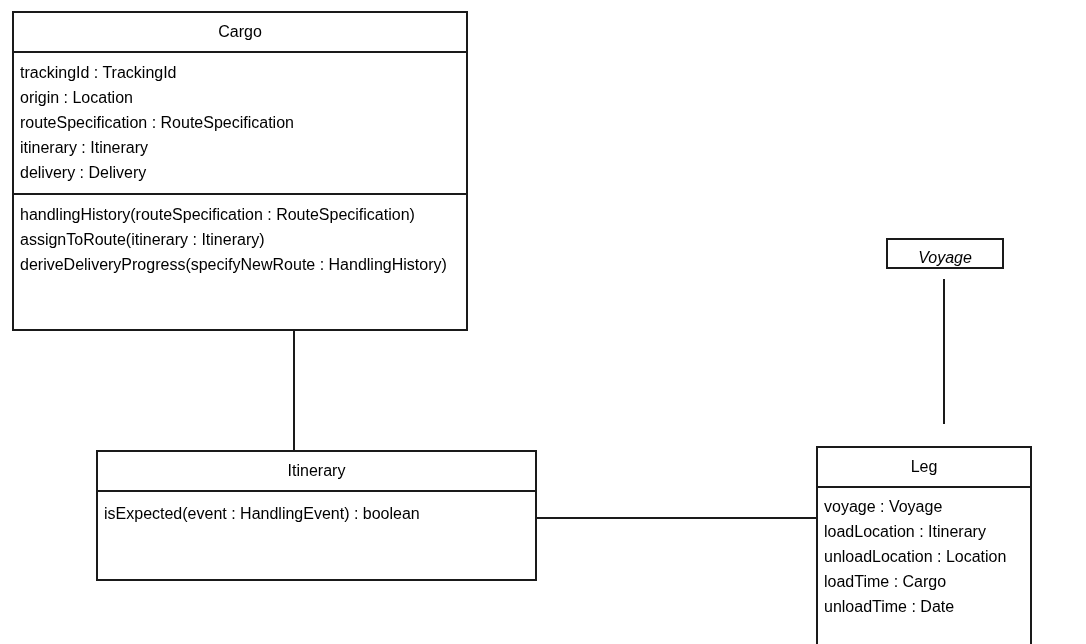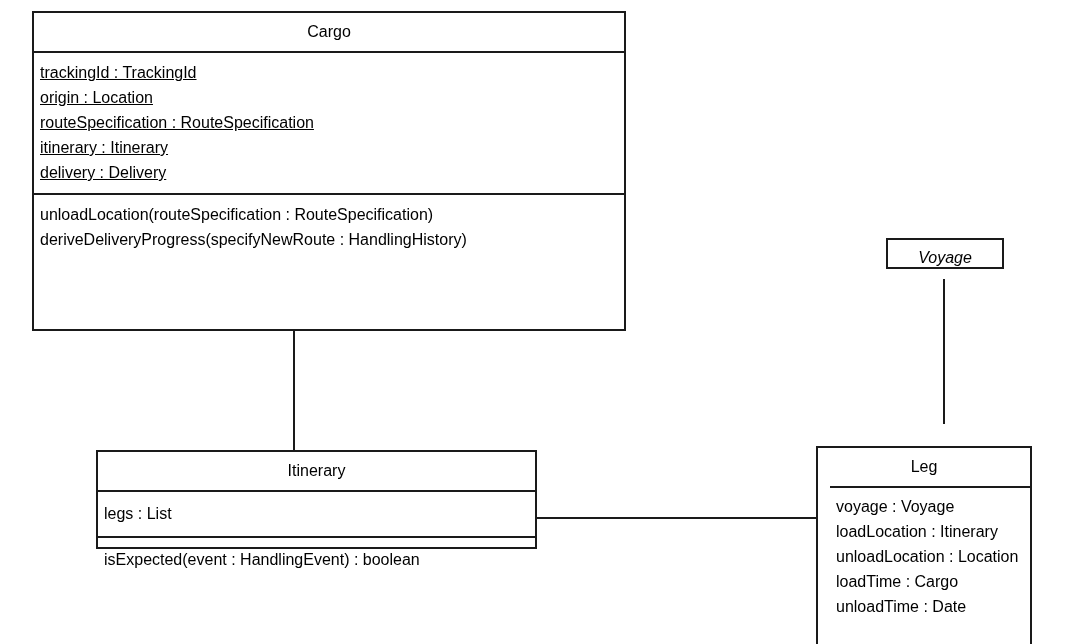--- a/index.html
+++ b/index.html
@@ -54,32 +54,32 @@
   .uml-members {
     padding: 5px 0 6px 6px;
   }
   .uml-member {
     font-size: 16px;
     line-height: 25px;
     white-space: nowrap;
   }
 
   
-  #class-cargo      { left: 12px;  top: 11px;  width: 594px; height: 320px; margin-left: 20px; }
-  #class-cargo .uml-members.attributes { padding-top: 7px; padding-bottom: 8px; text-decoration: underline; }
+  #class-cargo      { left: 12px;  top: 11px;  width: 456px; height: 320px; }
+  #class-cargo .uml-members.attributes { padding-top: 7px; padding-bottom: 8px; }
   #class-cargo .uml-members.operations { padding-top: 7px; padding-bottom: 8px; }
 
   #class-voyage     { left: 886px; top: 238px; width: 118px; height: 31px; font-style: italic; }
   #class-voyage .uml-title { padding-top: 10px; padding-bottom: 10px; }
 
-  #class-itinerary  { left: 96px;  top: 450px; width: 441px; height: 99px; }
+  #class-itinerary  { left: 96px;  top: 450px; width: 441px; height: 131px; }
   #class-itinerary .uml-members { padding-top: 9px; padding-bottom: 10px; }
 
   #class-leg        { left: 816px; top: 446px; width: 216px; height: 210px; }
-  #class-leg .uml-members { padding-top: 6px; padding-bottom: 8px; margin-left: 12px; }
+  #class-leg .uml-members { padding-top: 6px; padding-bottom: 8px; }
 </style>
 </head>
 <body>
 
 <div id="diagram-canvas">
 
   <div class="connector vertical" style="left:293px; top:329px; height:123px;"></div>
 
   <div class="connector vertical" style="left:943px; top:279px; height:145px;"></div>
 
@@ -88,34 +88,32 @@
   <div class="uml-class" id="class-cargo">
     <div class="uml-compartment uml-title">Cargo</div>
     <div class="uml-compartment uml-members attributes">
       <div class="uml-member">trackingId : TrackingId</div>
       <div class="uml-member">origin : Location</div>
       <div class="uml-member">routeSpecification : RouteSpecification</div>
       <div class="uml-member">itinerary : Itinerary</div>
       <div class="uml-member">delivery : Delivery</div>
     </div>
     <div class="uml-compartment uml-members operations">
-      <div class="uml-member">unloadLocation(routeSpecification : RouteSpecification)</div>
+      <div class="uml-member">handlingHistory(routeSpecification : RouteSpecification)</div>
+      <div class="uml-member">assignToRoute(itinerary : Itinerary)</div>
       <div class="uml-member">deriveDeliveryProgress(specifyNewRoute : HandlingHistory)</div>
     </div>
   </div>
 
   <div class="uml-class" id="class-voyage">
     <div class="uml-compartment uml-title">Voyage</div>
   </div>
 
   <div class="uml-class" id="class-itinerary">
     <div class="uml-compartment uml-title">Itinerary</div>
-    <div class="uml-compartment uml-members attributes">
-      <div class="uml-member">legs : List</div>
-    </div>
     <div class="uml-compartment uml-members operations">
       <div class="uml-member">isExpected(event : HandlingEvent) : boolean</div>
     </div>
   </div>
 
   <div class="uml-class" id="class-leg">
     <div class="uml-compartment uml-title">Leg</div>
     <div class="uml-compartment uml-members attributes">
       <div class="uml-member">voyage : Voyage</div>
       <div class="uml-member">loadLocation : Itinerary</div>

